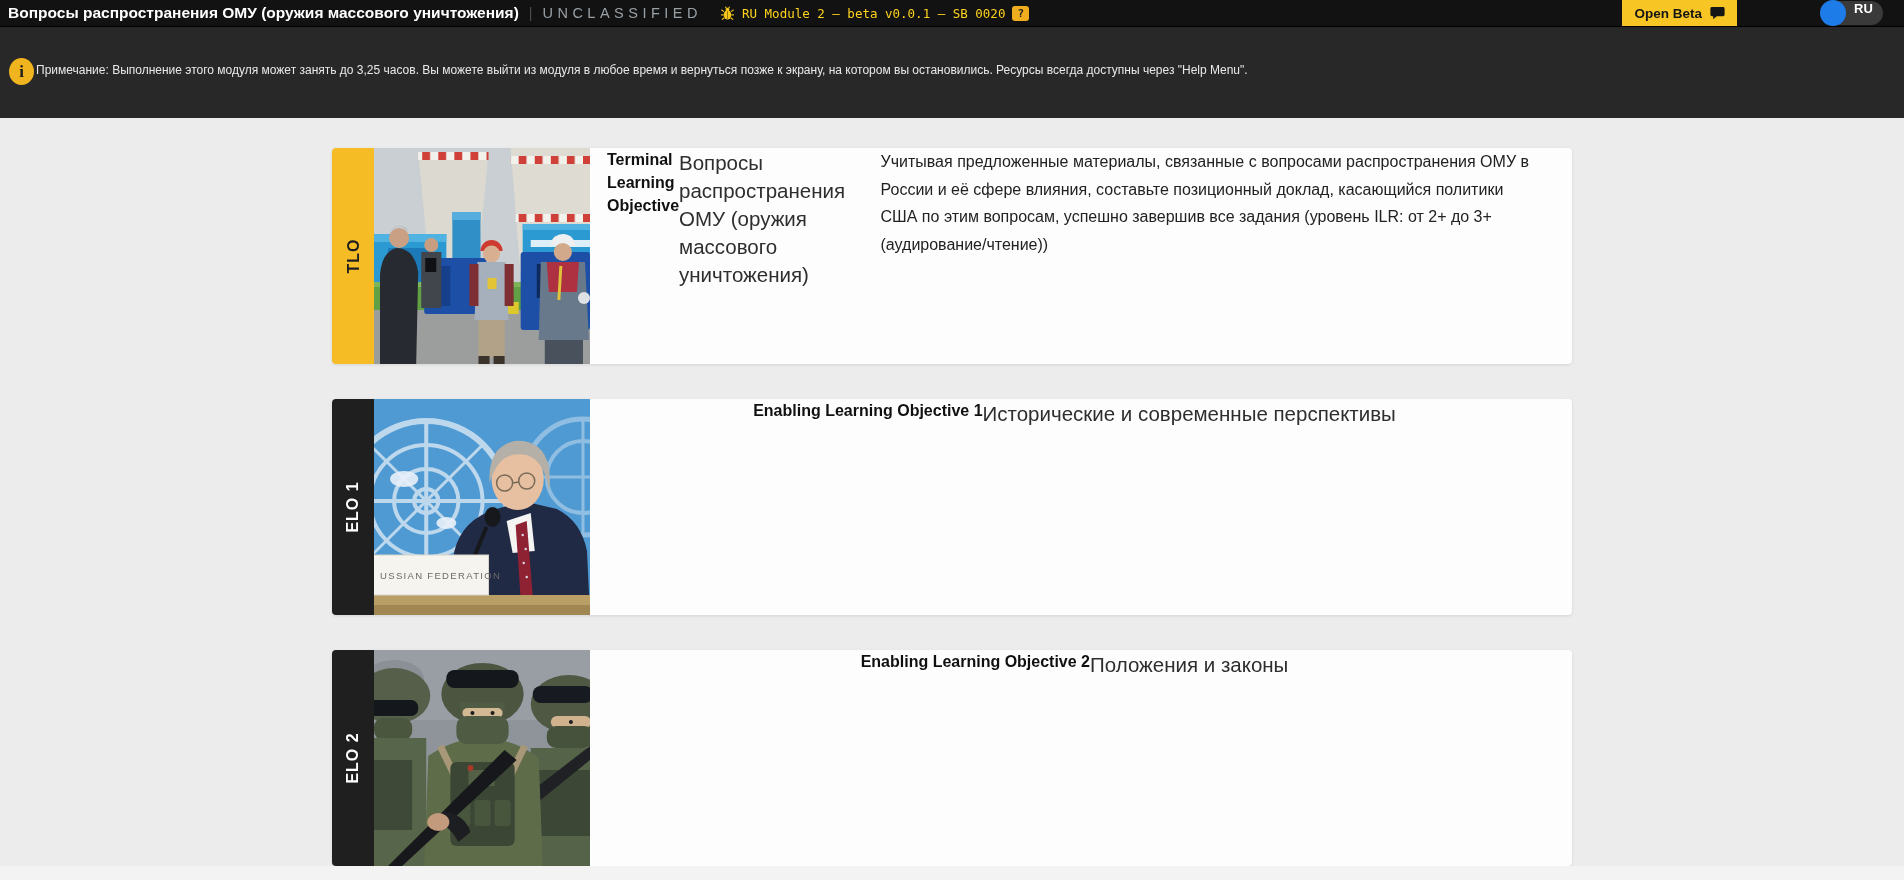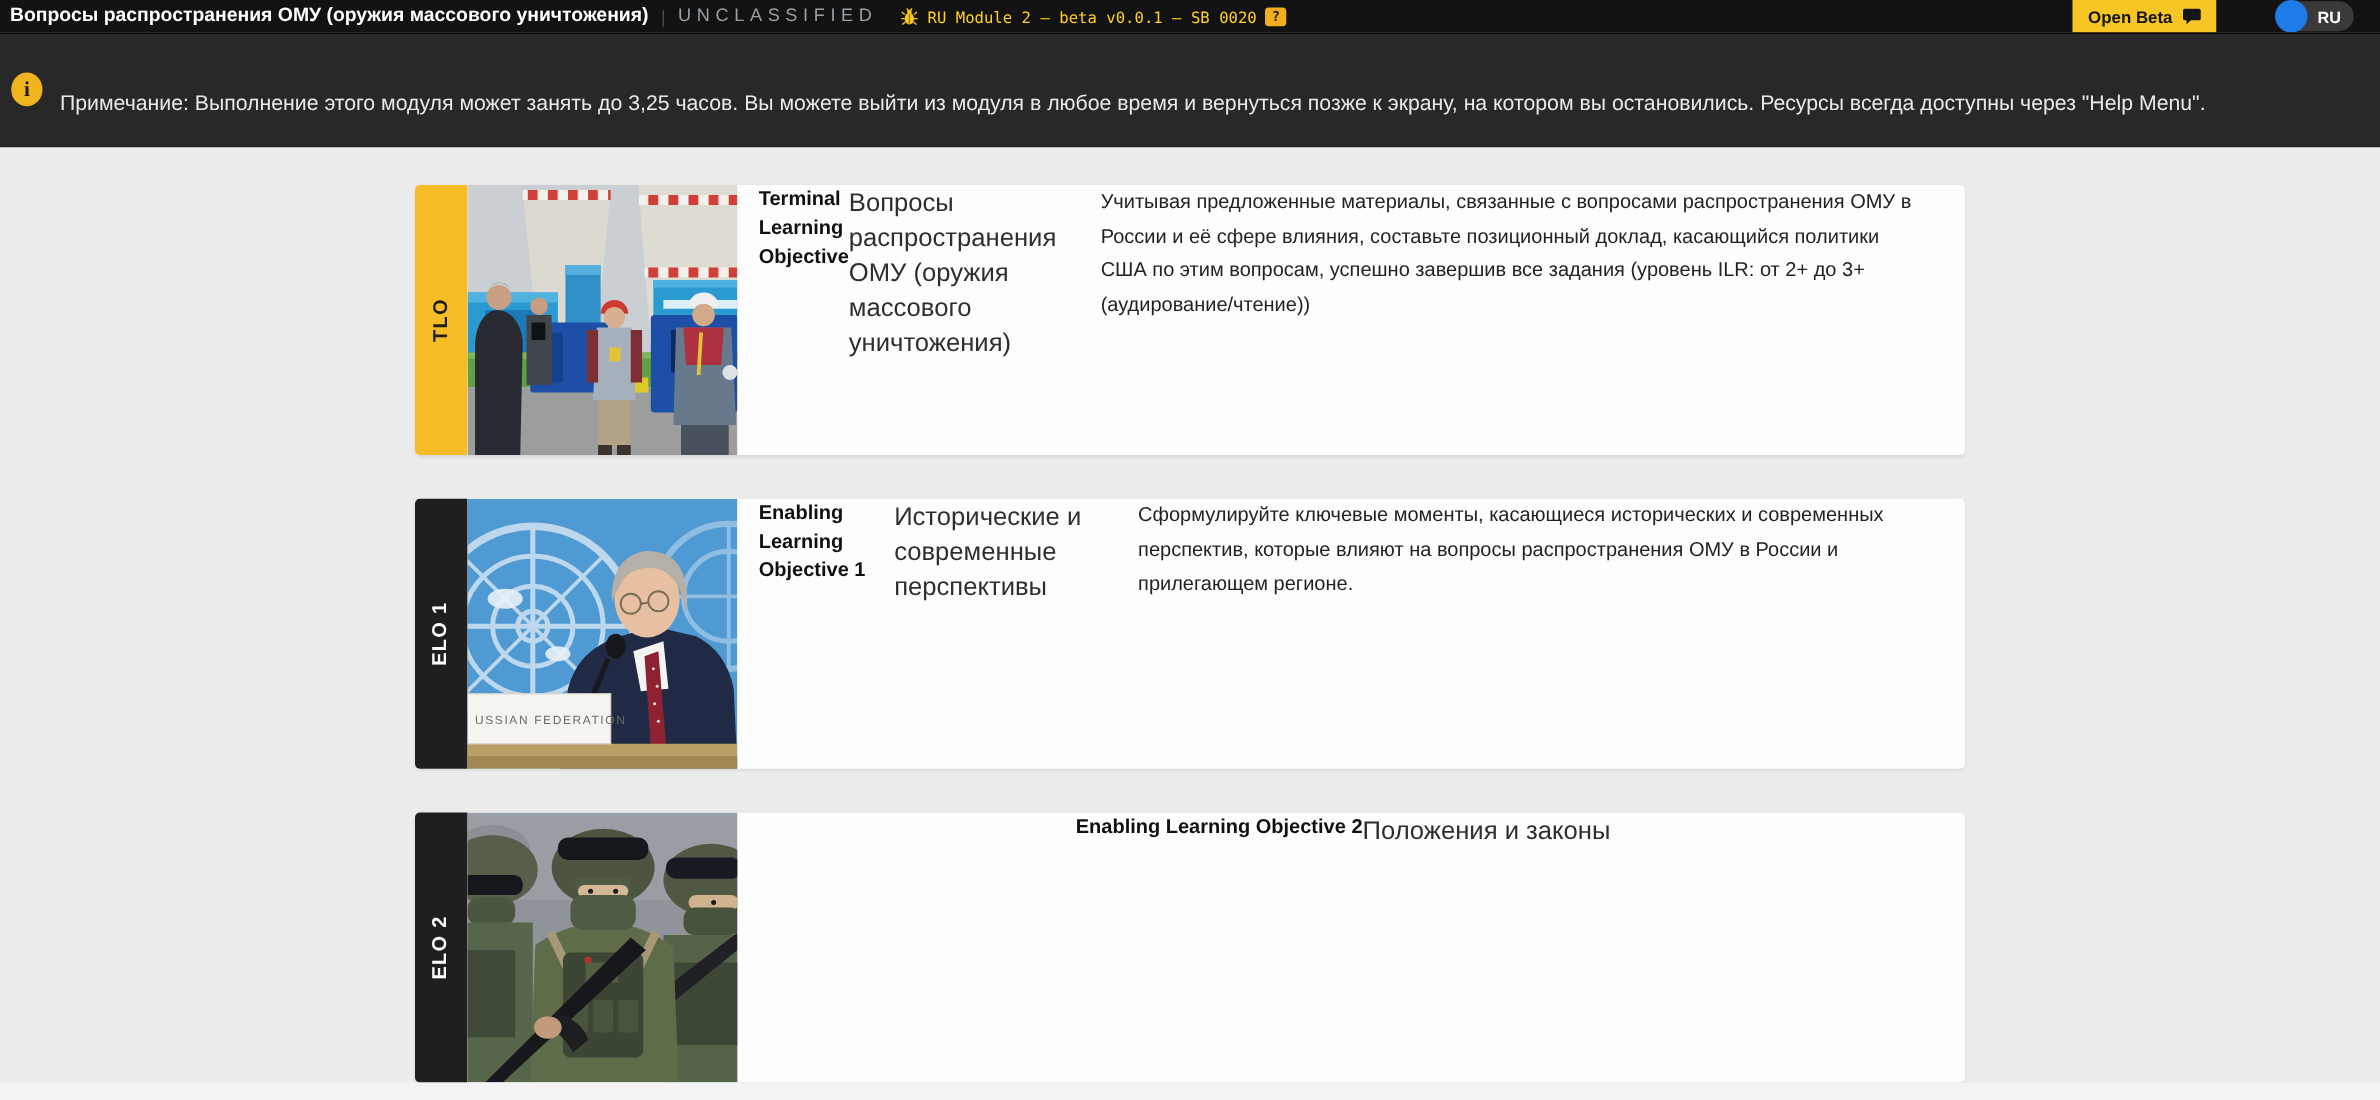--- a/index.html
+++ b/index.html
@@ -28,34 +28,34 @@
     font-family:"DejaVu Sans Mono", monospace; cursor:pointer;
   }
   .tb-right { margin-left:auto; display:flex; align-items:center; }
   .open-beta{
     background:#f8c624; border:none; border-radius:4px; height:34px;
     padding:0 12px; display:flex; align-items:center; gap:8px;
     font-size:13.5px; font-weight:700; color:#151515; cursor:pointer;
     font-family:"Liberation Sans", sans-serif;
   }
   .lang-toggle{
-    margin-left:48px; margin-right:10px; width:62px; height:24px;
+    margin-left:84px; margin-right:10px; width:62px; height:24px;
     background:#3a3a3a; border-radius:12px; position:relative;
-    display:flex; align-items:center; cursor:pointer;
+    display:flex; align-items:flex-start; cursor:pointer;
   }
   .knob{ position:absolute; left:-1px; top:-1px; width:26px; height:26px;
          border-radius:50%; background:#1e7ce8; }
   .lang{ margin-left:33px; color:#fff; font-weight:700; font-size:13px; }
 
   
   .notice{
     background:#282828; height:92px; position:relative;
     padding:27px 40px 0 36px; border-top:1px solid #000;
   }
-  .notice-text{ margin:12px; color:#e9e9e9; font-size:17px; line-height:33px; max-width:1850px; }
+  .notice-text{ margin:0; color:#e9e9e9; font-size:12px; line-height:33px; max-width:1850px; }
   .info-icon{
     position:absolute; left:9px; top:31px; width:25px; height:27px;
     border-radius:50%; background:#f0b41e; color:#1d1d1d;
     font-family:"Liberation Serif", serif; font-weight:700; font-size:17px;
     display:flex; align-items:center; justify-content:center;
   }
 
   
   .content{ background:#ececec; height:762px; padding-top:30px; position:relative; }
   .card{
@@ -248,21 +248,20 @@
         <ellipse cx="118" cy="118" rx="8" ry="10" fill="#17181c"></ellipse>
         <rect y="196" width="215" height="20" fill="#b99f66"></rect>
         <rect y="206" width="215" height="10" fill="#a08752"></rect>
         <rect x="-8" y="156" width="122" height="40" fill="#f6f4ef" stroke="#d8d4ca"></rect>
         <text x="6" y="180" font-size="9.5" letter-spacing="1.3" fill="#6a6a66" font-family="Liberation Sans, sans-serif">USSIAN FEDERATION</text>
       </svg>
     </div>
     <div class="card-body">
       <h3 class="eyebrow">Enabling Learning Objective 1</h3>
       <h2 class="card-title">Исторические и современные перспективы</h2>
-      <p class="card-desc">Сформулируйте ключевые моменты, касающиеся исторических и современных перспектив, которые влияют на вопросы распространения ОМУ в России и прилегающем регионе.</p>
     </div>
   </section>
 
   <section class="card">
     <div class="tab tab-dark">
       <span>ELO 2</span>
     </div>
     <div class="thumb">
       <svg viewBox="0 0 215 216" preserveAspectRatio="none">
         <rect width="215" height="216" fill="#8f949a"></rect>

